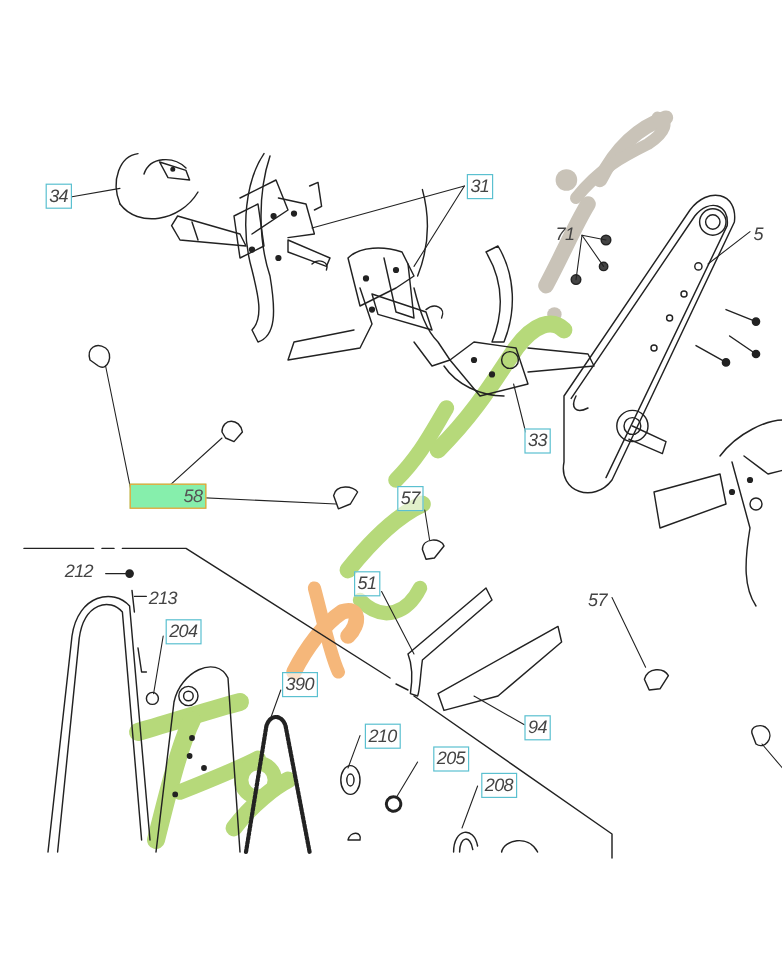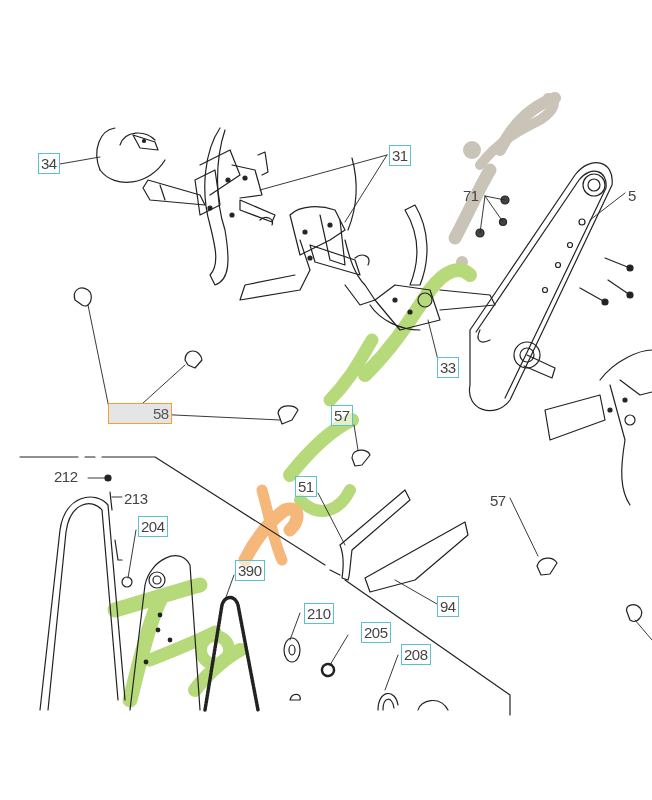--- a/index.html
+++ b/index.html
@@ -1,24 +1,24 @@
 <!DOCTYPE html>
 <html><head>
 <meta charset="utf-8">
 <style>
   html, body { margin: 0; padding: 0; background: #ffffff; }
   body { width: 652px; height: 800px; overflow: hidden; position: relative;
          font-family: "Liberation Sans", sans-serif; }
-  #canvas { position: absolute; left: 0; top: 0; width: 652px; height: 604px; }
+  #canvas { position: absolute; left: 0; top: 0; width: 652px; height: 604px; font-style: italic; }
   svg#drawing { position: absolute; left: 0; top: 0; }
   .label { position: absolute; font-size: 15px; line-height: 17px; color: #444;
            letter-spacing: -0.5px; padding: 1px 2px; white-space: nowrap;
            font-family: "Liberation Sans", sans-serif; }
   .label.boxed { border: 1.5px solid #5bc0d0; background: rgba(255,255,255,0.6); }
-  .label.highlight { border: 1.5px solid #f0a030; background: #e5e5e5; color: #555; padding-left: 44px; }
+  .label.highlight { border: 1.5px solid #f0a030; background: #86efac; color: #555; padding-left: 44px; }
   .label.plain { border: none; }
   .watermark { position: absolute; left: 0; top: 0; pointer-events: none; }
 </style>
 </head>
 <body>
 
 <div id="canvas">
 
   <svg class="watermark" width="652" height="800">
     <g fill="none" stroke-linecap="round" stroke-linejoin="round">

